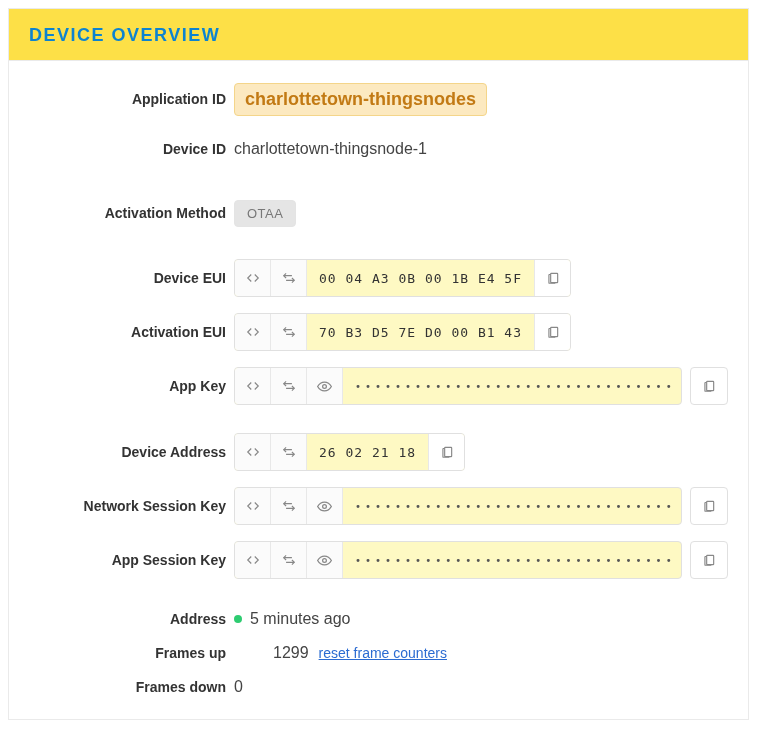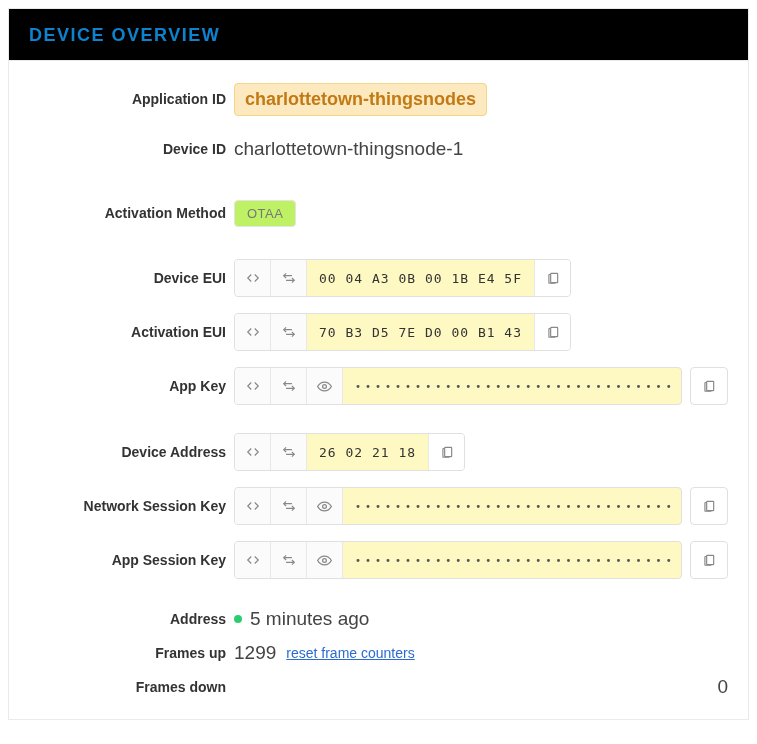--- a/index.html
+++ b/index.html
@@ -12,21 +12,21 @@
     height: 744px;
     overflow: hidden;
   }
   .panel {
     border: 1px solid #eaeaea;
     margin: 8px 8px 0 8px;
   }
   .panel-header {
     padding: 16px 20px 14px 20px;
     border-bottom: 1px solid #eaeaea;
-    background: #000000;
+    background: #fde047;
   }
   .panel-title {
     font-size: 18px;
     font-weight: 800;
     letter-spacing: 1.5px;
     color: #0d83d0;
     text-transform: uppercase;
   }
   .panel-body {
     padding: 20px 20px 20px 20px;
@@ -42,36 +42,36 @@
   .label {
     width: 205px;
     text-align: right;
     padding-right: 8px;
     font-weight: 700;
     color: #333;
     font-size: 14px;
     flex-shrink: 0;
   }
   .value-plain {
-    font-size: 19px;
+    font-size: 16px;
     color: #444;
   }
   .chip {
     display: inline-block;
     background: #fce9c0;
     color: #c27a14;
     border: 1px solid #f4d58a;
     border-radius: 4px;
     padding: 5px 10px;
     font-size: 18px;
     font-weight: 600;
   }
   .chip-gray {
     display: inline-block;
-    background: #bef264;
+    background: #e5e5e5;
     color: #777;
     border: 1px solid #e4e4e4;
     border-radius: 4px;
     padding: 5px 12px;
     font-size: 13px;
     letter-spacing: 0.5px;
   }
   .field-group {
     display: flex;
     align-items: stretch;
@@ -351,27 +351,27 @@
     </div>
 
     <div class="row spaced-top" style="min-height:24px;margin-bottom:10px;">
       <div class="label">Address</div>
       <div class="flex-value">
         <span class="status-dot"></span>
         <span class="value-plain">5 minutes ago</span>
       </div>
     </div>
 
-    <div class="row" style="min-height:24px;margin-bottom:10px;">
+    <div class="row" style="min-height:24px;margin-bottom:10px;gap:39px;">
       <div class="label">Frames up</div>
       <div class="flex-value">
         <span class="value-plain">1299</span>
         <a class="link">reset frame counters</a>
       </div>
     </div>
 
-    <div class="row" style="min-height:24px;margin-bottom:0;justify-content:space-between;">
+    <div class="row" style="min-height:24px;margin-bottom:0;">
       <div class="label">Frames down</div>
       <div class="value-plain">0</div>
     </div>
 
   </div>
 </div>
 
 </body></html>

